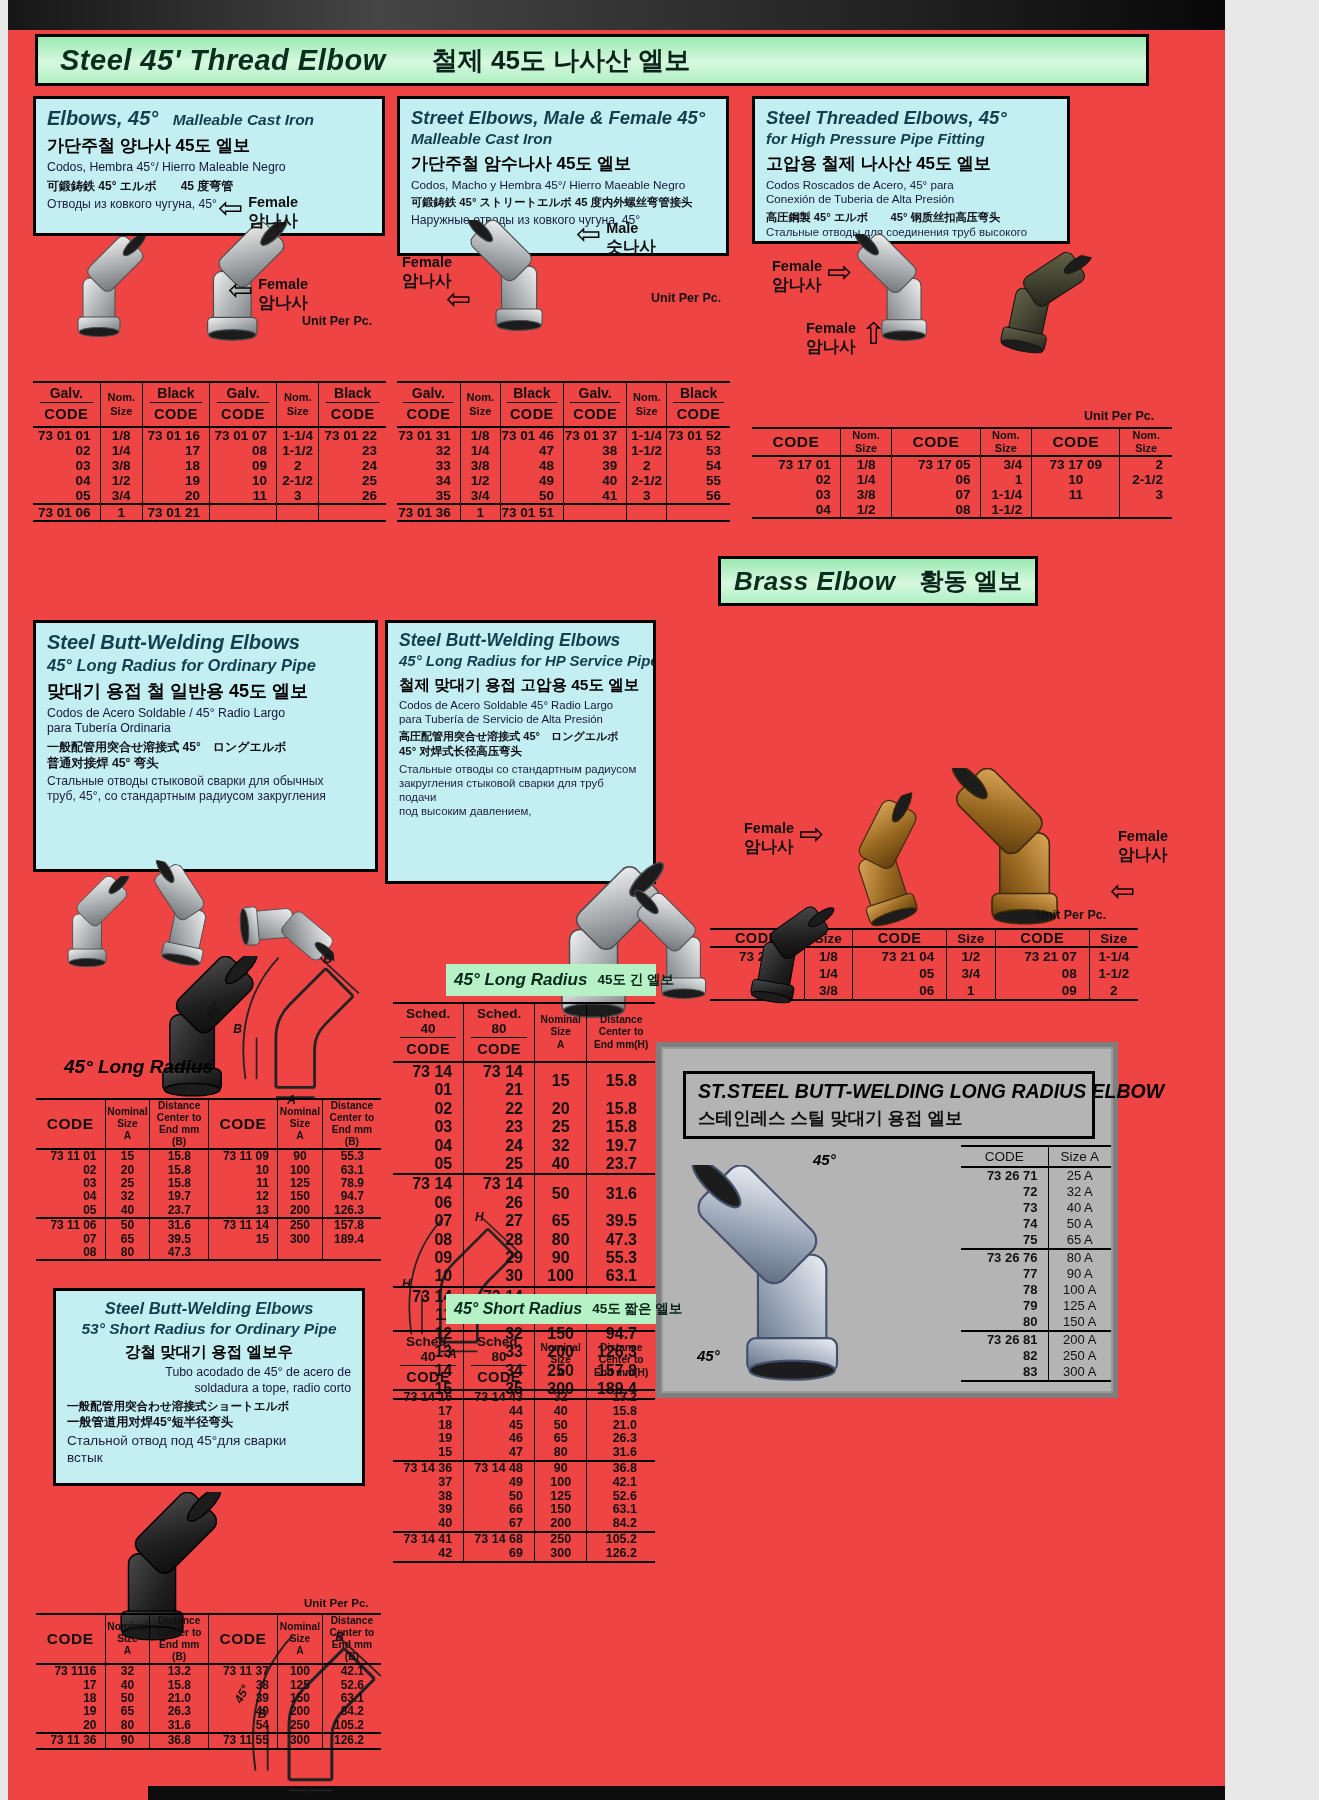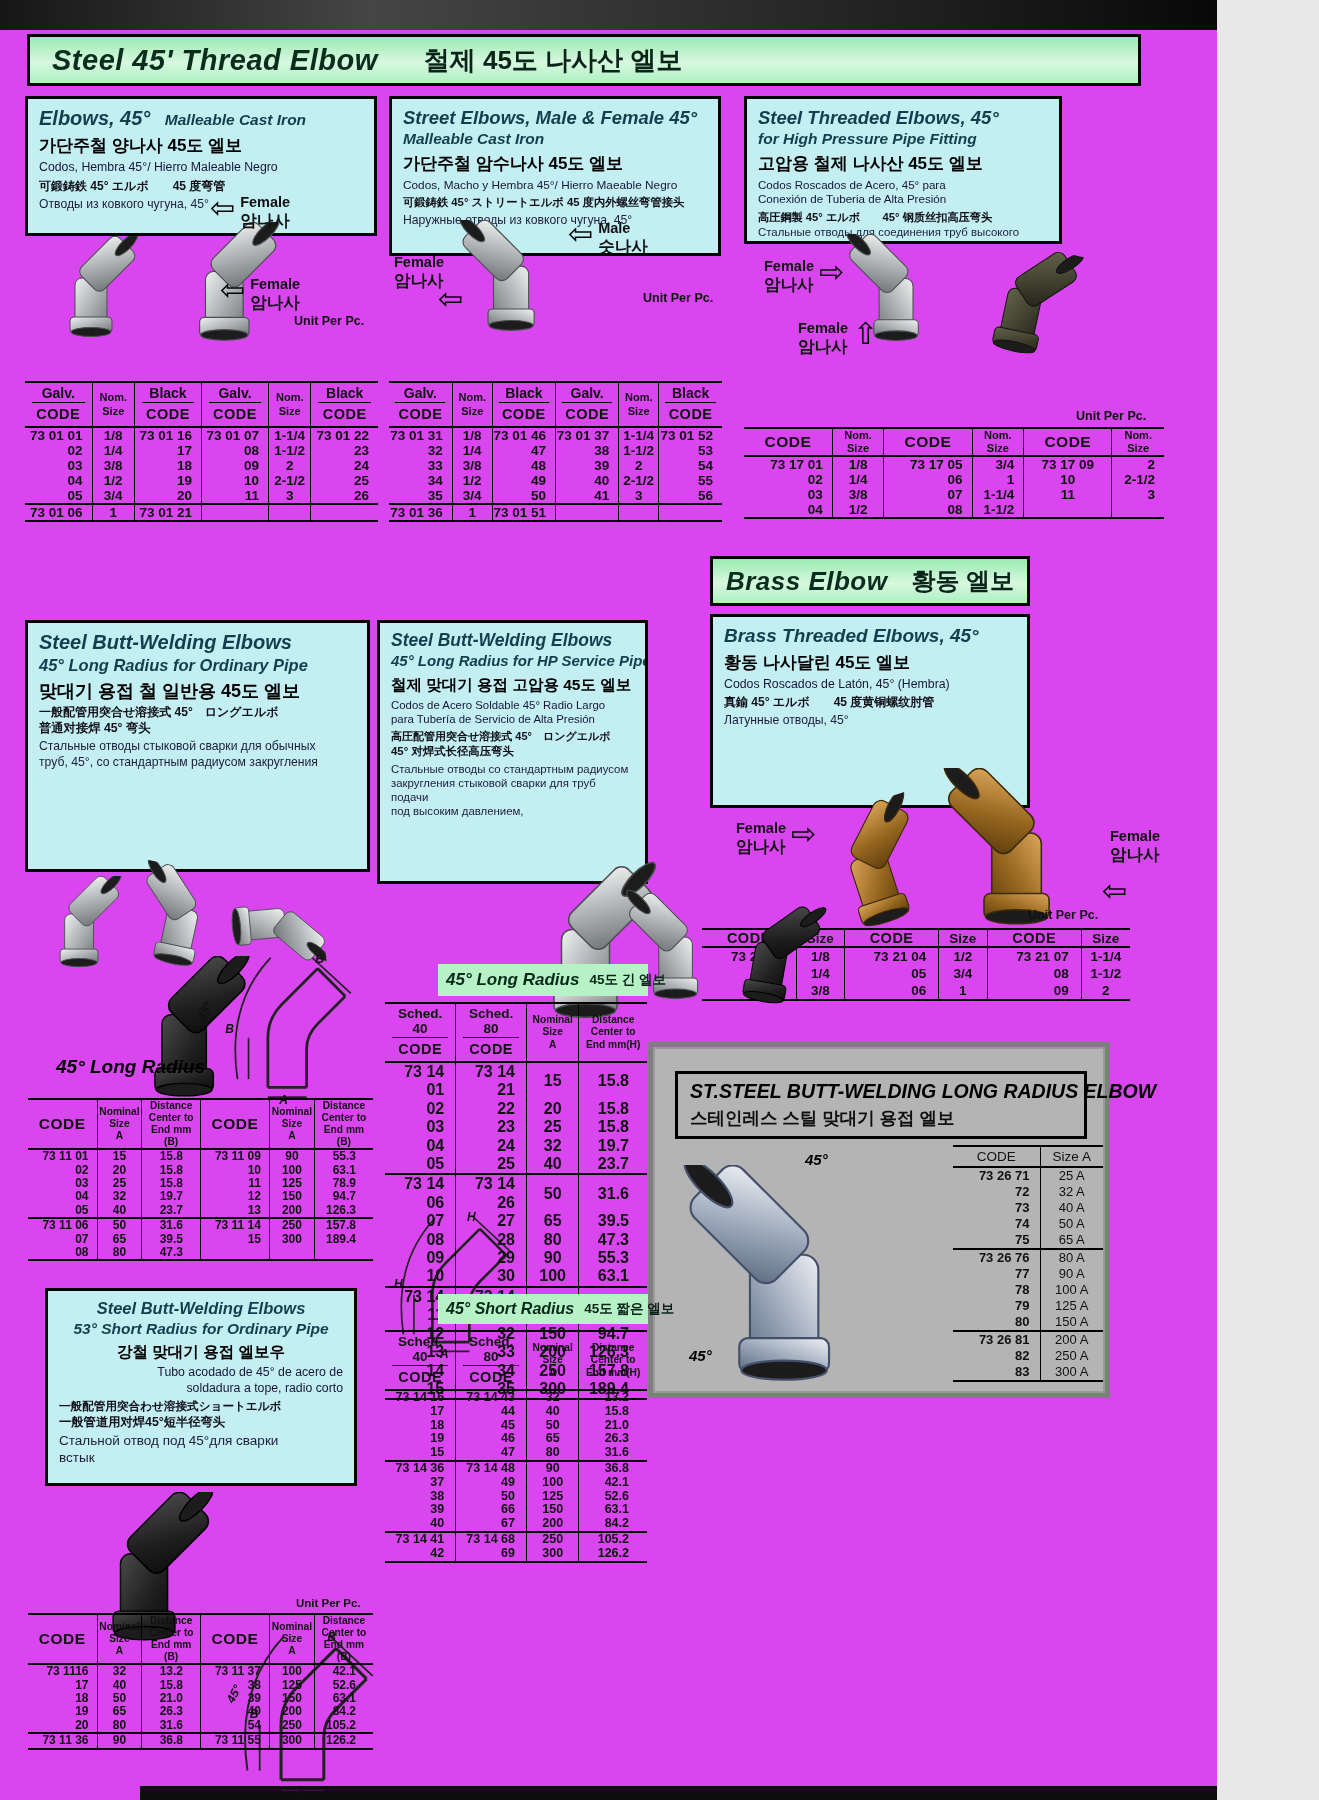--- a/index.html
+++ b/index.html
@@ -1,17 +1,17 @@
 <!DOCTYPE html>
 <html><head>
 <meta charset="utf-8">
 <style>
   html,body{margin:0;padding:0;background:#e8e8e8;}
-  .page{position:relative;width:1217px;height:1800px;background:#d946ef;overflow:hidden;
-        font-family:"Liberation Sans",sans-serif;color:#111;}
+  .page{position:relative;width:1217px;height:1800px;background:#ef4444;overflow:hidden;
+        font-family:"Liberation Sans",sans-serif;color:#111;margin-left:8px;}
   .abs{position:absolute;box-sizing:border-box;}
 
   
   .band{border:3px solid #000;background:linear-gradient(180deg,#9aeab1,#d7f8df 55%,#aef0c2);
         display:flex;align-items:center;gap:46px;padding:0 22px;}
   .band .en{font-size:29px;font-weight:bold;font-style:italic;color:#0a2e1d;letter-spacing:.5px;white-space:nowrap;}
   .band .kr{font-size:26px;font-weight:bold;color:#07211659;color:#0a241a;white-space:nowrap;}
   .band.center{justify-content:center;gap:24px;}
 
   
@@ -485,47 +485,42 @@
 
   <div class="abs band center" style="left:710px;top:556px;width:320px;height:50px">
     <span class="en" style="font-size:26px">Brass Elbow</span>
     <span class="kr" style="font-size:24px">황동 엘보</span>
   </div>
 
   <div class="abs cyan" style="left:25px;top:620px;width:345px;height:252px">
     <div class="ti" style="font-size:20px">Steel Butt-Welding Elbows</div>
     <div class="ti2" style="font-size:16.5px">45° Long Radius for Ordinary Pipe</div>
     <div class="kr" style="font-size:18px">맞대기 용접 철 일반용 45도 엘보</div>
+    <div class="es pre">Codos de Acero Soldable / 45° Radio Largo
+para Tubería Ordinaria</div>
     <div class="jp">一般配管用突合せ溶接式 45°　ロングエルボ</div>
     <div class="cn">普通对接焊 45° 弯头</div>
     <div class="ru pre">Стальные отводы стыковой сварки для обычных
 труб, 45°, со стандартным радиусом закругления</div>
   </div>
 
   <div class="abs cyan" style="left:377px;top:620px;width:271px;height:264px">
     <div class="ti" style="font-size:17.5px">Steel Butt-Welding Elbows</div>
     <div class="ti2 pre" style="font-size:15px">45° Long Radius for
 HP Service Pipe</div>
     <div class="kr" style="font-size:15.5px">철제 맞대기 용접 고압용 45도 엘보</div>
     <div class="es pre" style="font-size:11.4px">Codos de Acero Soldable 45° Radio Largo
 para Tubería de Servicio de Alta Presión</div>
     <div class="jp" style="font-size:11px">高圧配管用突合せ溶接式 45°　ロングエルボ</div>
     <div class="cn" style="font-size:11.4px">45° 对焊式长径高压弯头</div>
     <div class="ru pre" style="font-size:11.4px">Стальные отводы со стандартным радиусом
 закругления стыковой сварки для труб подачи
 под высоким давлением,</div>
   </div>
 
-  <div class="abs cyan" style="left:710px;top:614px;width:320px;height:194px">
-    <div class="ti" style="font-size:19px">Brass Threaded Elbows, 45°</div>
-    <div class="kr">황동 나사달린 45도 엘보</div>
-    <div class="es">Codos Roscados de Latón, 45° (Hembra)</div>
-    <div class="jp">真鍮 45° エルボ　　45 度黄铜螺纹肘管</div>
-    <div class="ru">Латунные отводы, 45°</div>
-  </div>
 
   <div class="abs pl" style="left:736px;top:820px">
     <span class="st">
         <span class="en">Female</span>
       <span class="kr">암나사</span>
       </span>
     <span class="ar">⇨</span>
   </div>
   <svg class="abs photo" viewBox="0 0 100 102" style="left:806px;top:806px;width:130px;height:120px;transform:rotate(-18deg)">
       <use href="#elbow45" fill="url(#g-brass)" stroke="#3d2a09" stroke-width="1"></use>

